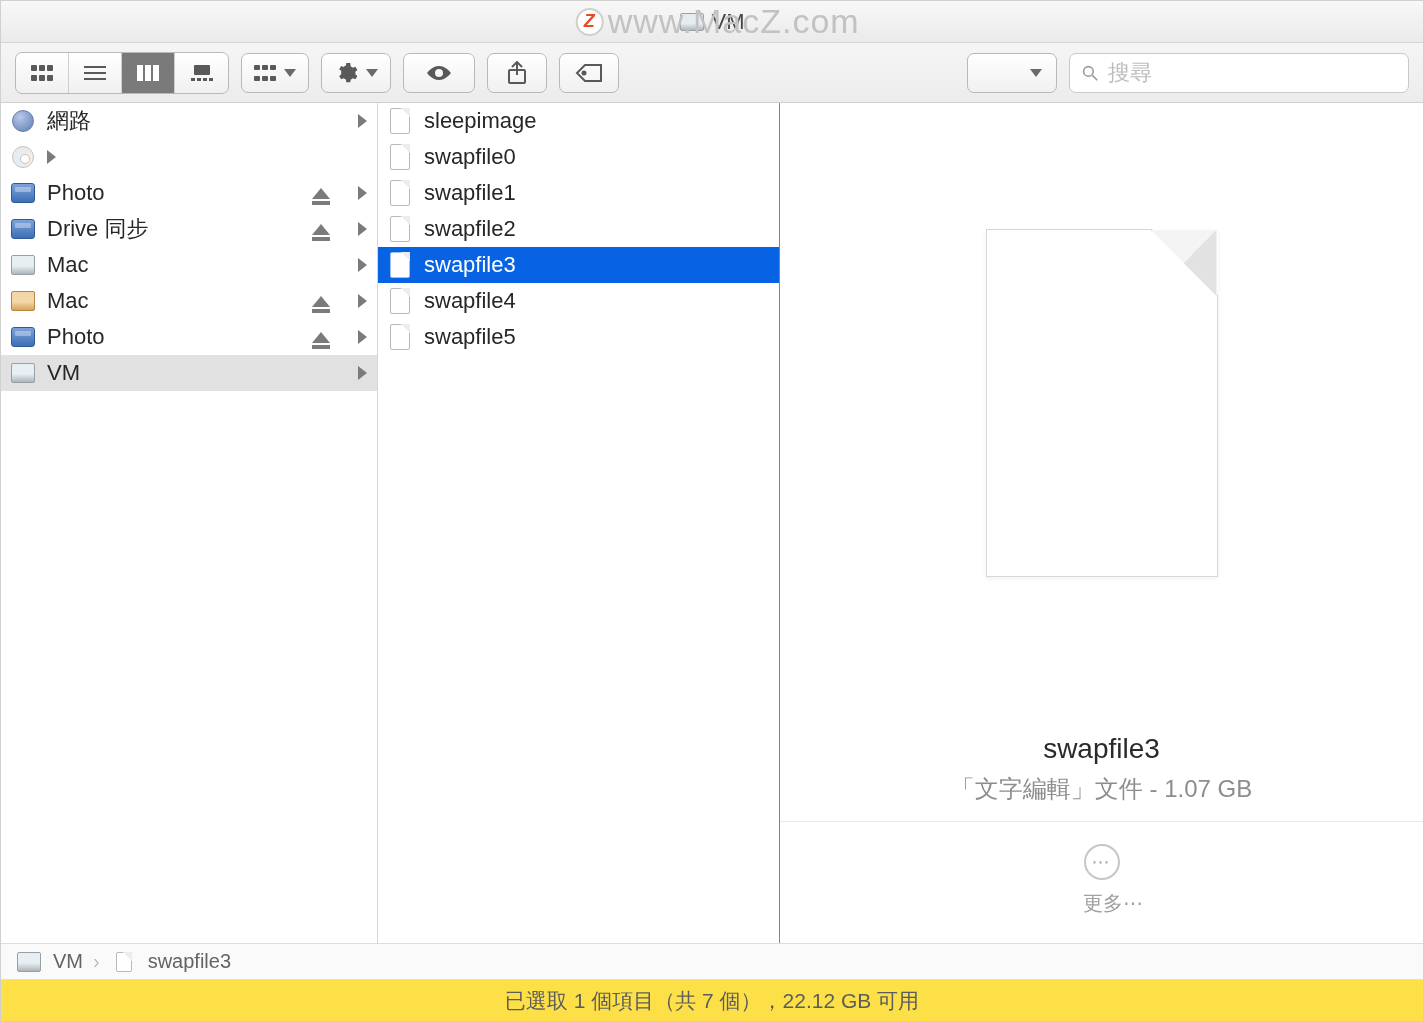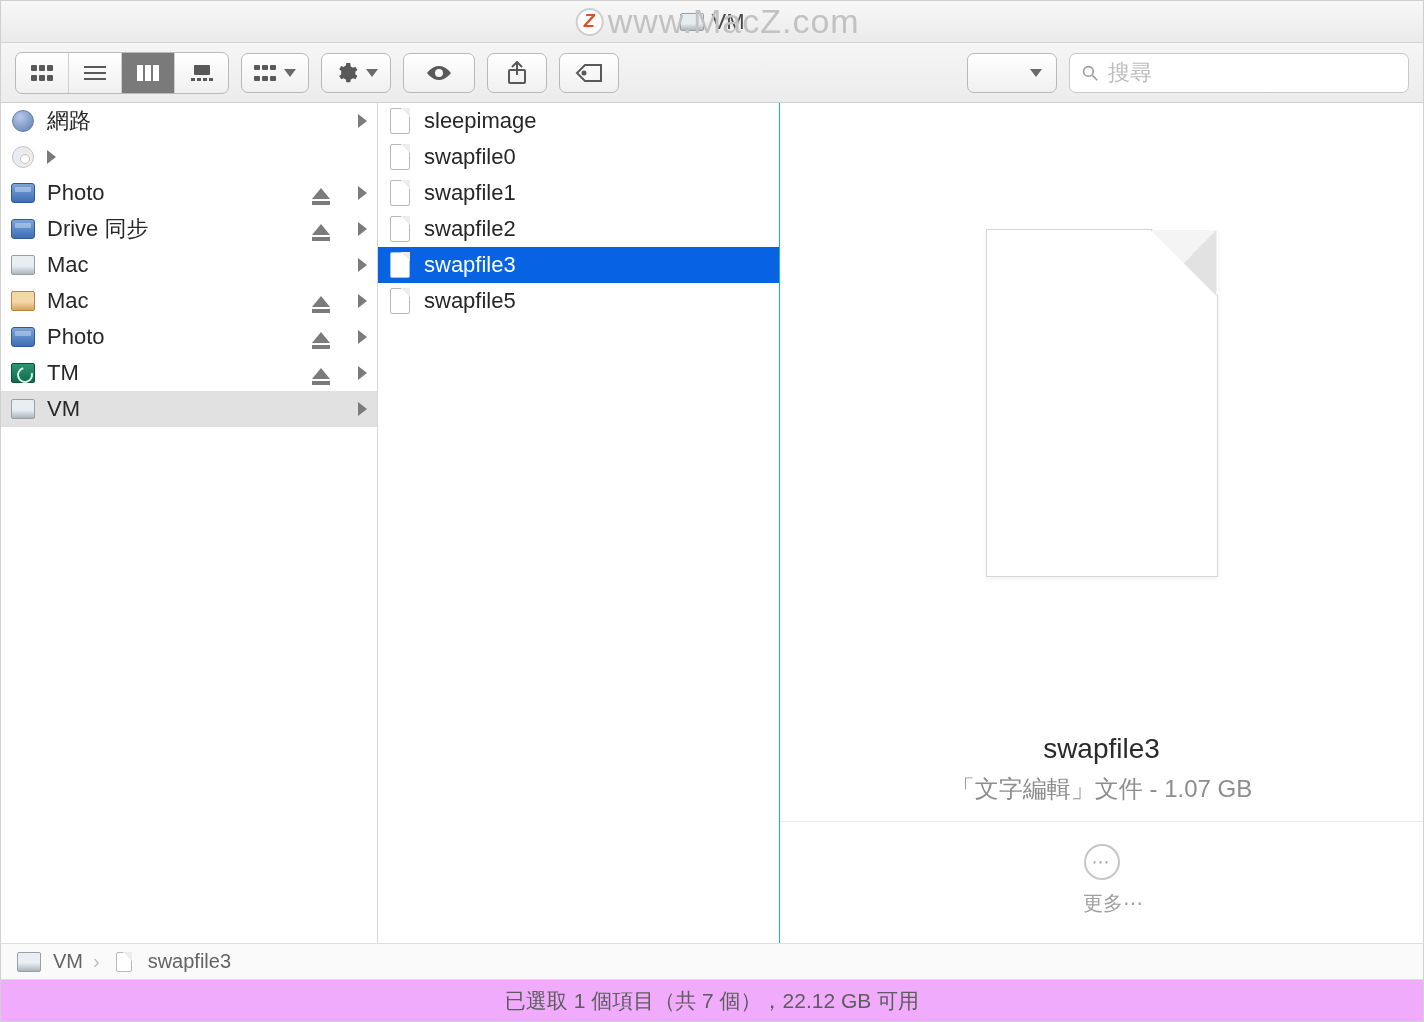--- a/index.html
+++ b/index.html
@@ -58,21 +58,21 @@
     .preview-meta { width: 100%; text-align: center; padding: 30px 0 16px; }
     .preview-title { font-size: 28px; color: #2a2a2a; margin-bottom: 8px; }
     .preview-sub { font-size: 24px; color: #8d8d8d; }
     .more-box { width: 100%; border-top: 1px solid #eaeaea; display: flex; flex-direction: column; align-items: center; padding: 22px 0 26px; color: #a0a0a0; }
     .more-circ { width: 36px; height: 36px; border: 2px solid #c6c6c6; border-radius: 50%; display: flex; align-items: center; justify-content: center; font-size: 18px; letter-spacing: 2px; color: #a7a7a7; margin-bottom: 10px; }
     .more-lbl { font-size: 20px; margin-left: 23px; }
     
     .pathbar { height: 36px; border-top: 1px solid #dedede; display: flex; align-items: center; padding: 0 14px; gap: 10px; font-size: 20px; color: #646464; background: #fafafa; }
     .pathbar .sep { color: #bdbdbd; }
     .pathbar .ic-file { width: 16px; height: 20px; }
-    .statusbar { height: 42px; border-top: 1px solid #dedede; display: flex; align-items: center; justify-content: center; font-size: 21px; color: #5c5c5c; background: #f0abfc; }
+    .statusbar { height: 42px; border-top: 1px solid #dedede; display: flex; align-items: center; justify-content: center; font-size: 21px; color: #5c5c5c; background: #fde047; }
     svg { display: block; }
   </style>
 </head>
 <body>
 
 <div class="window">
 
   <div class="titlebar">
     <div class="title-wrap">
       <span class="hd-mini"></span>
@@ -248,29 +248,20 @@
         </div>
         <div class="row">
           <span class="ic">
             <span class="ic-drive-blue"></span>
           </span>
           <span class="lbl">Photo</span>
           <span class="eject"></span>
           <span style="width: 8px;"></span>
           <span class="tri"></span>
         </div>
-        <div class="row">
-          <span class="ic">
-            <span class="ic-tm"></span>
-          </span>
-          <span class="lbl">TM</span>
-          <span class="eject"></span>
-          <span style="width: 8px;"></span>
-          <span class="tri"></span>
-        </div>
         <div class="row selected">
           <span class="ic">
             <span class="ic-drive-grey"></span>
           </span>
           <span class="lbl">VM</span>
           <span class="tri"></span>
         </div>
       </div>
     <div class="col col2" id="files-col">
         <div class="row">
@@ -295,20 +286,26 @@
           <span class="ic">
             <span class="ic-file"></span>
           </span>
           <span class="lbl">swapfile2</span>
         </div>
         <div class="row blue">
           <span class="ic">
             <span class="ic-file"></span>
           </span>
           <span class="lbl">swapfile3</span>
+        </div>
+        <div class="row">
+          <span class="ic">
+            <span class="ic-file"></span>
+          </span>
+          <span class="lbl">swapfile4</span>
         </div>
         <div class="row">
           <span class="ic">
             <span class="ic-file"></span>
           </span>
           <span class="lbl">swapfile5</span>
         </div>
       </div>
     <div class="col col3">
       <div class="preview-area">

